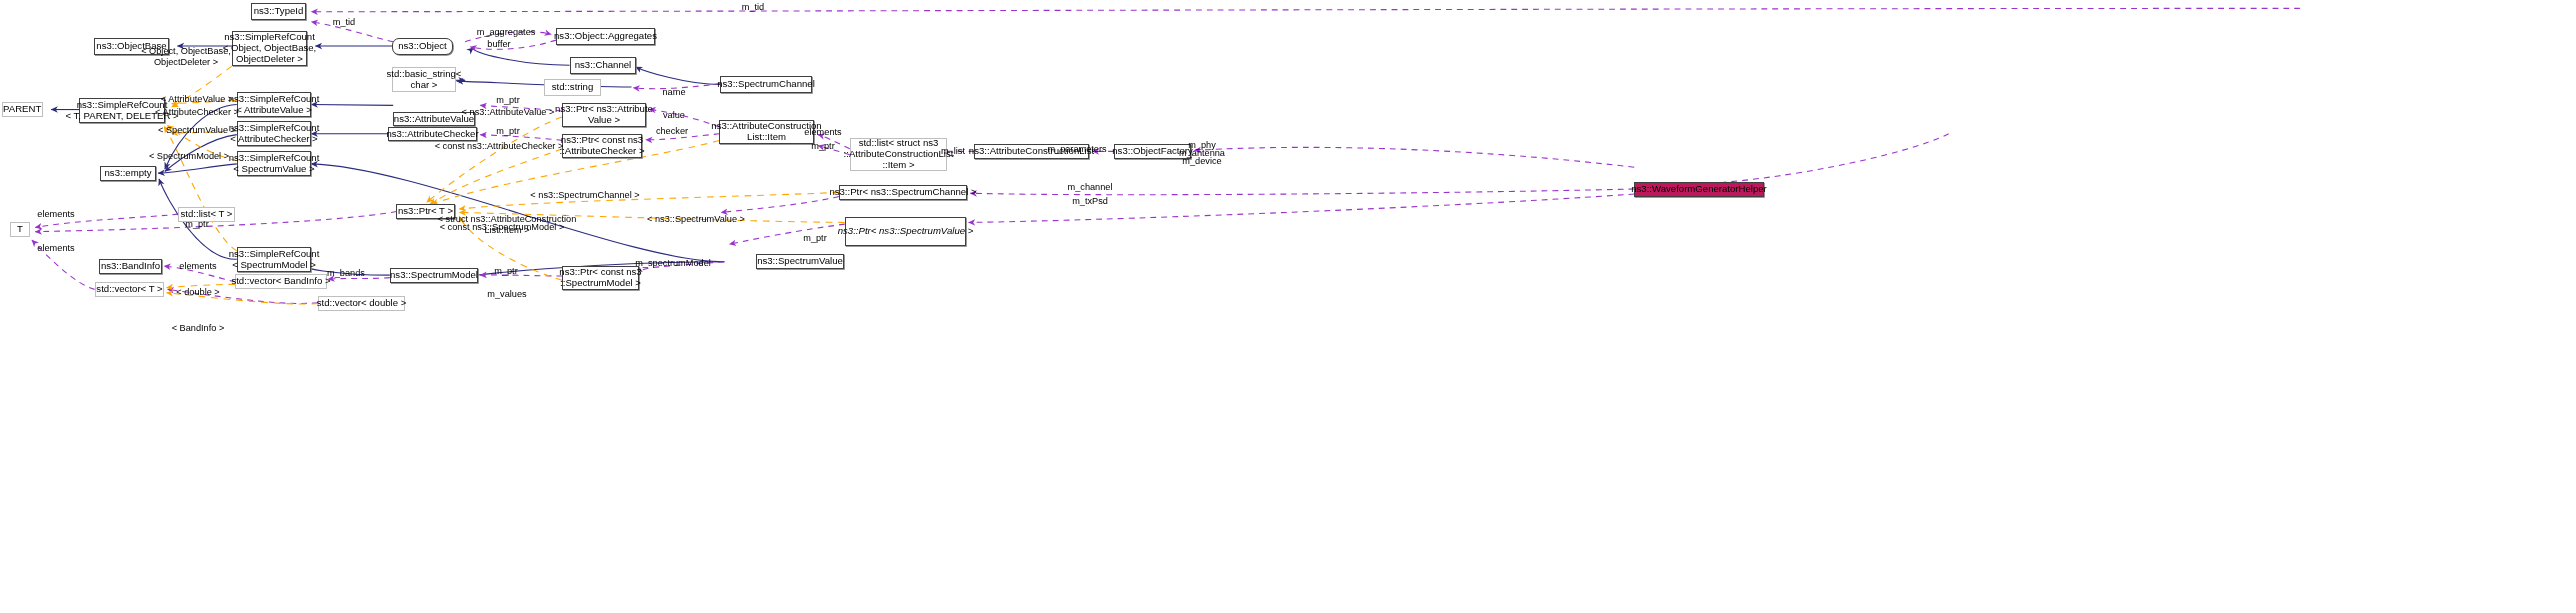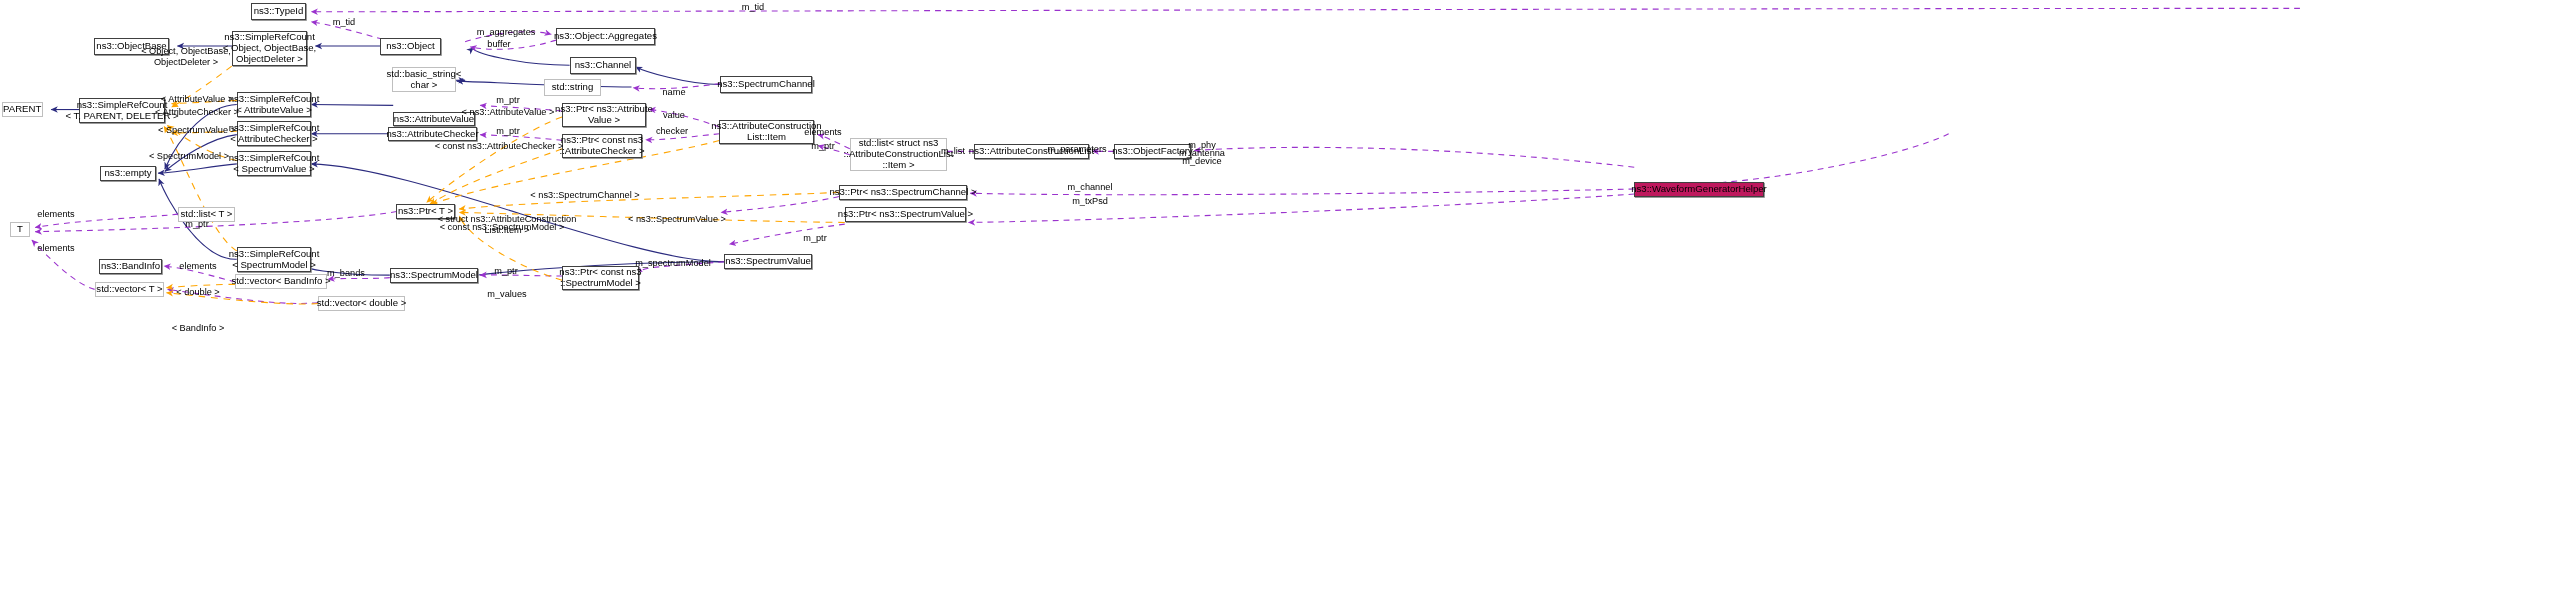--- a/index.html
+++ b/index.html
@@ -146,21 +146,21 @@
       <path d="M380,363 C330,366 240,354 199,350"></path>
     </g>
   </svg>
 
   <div id="nodes">
       <div class="node cls" style="left: 251px; top: 3.3px; width: 55px; height: 17px;">ns3::TypeId</div>
       <div class="node cls" style="left: 94px; top: 38px; width: 75px; height: 16.7px;">ns3::ObjectBase</div>
       <div class="node cls" style="left: 232px; top: 31px; width: 75px; height: 35px;">ns3::SimpleRefCount
 &lt; Object, ObjectBase,
 ObjectDeleter &gt;</div>
-      <div class="node cls" style="left: 380px; top: 38px; width: 61px; height: 16.7px;">ns3::Object</div>
+      <div class="node cls" style="left: 392px; top: 38px; width: 61px; height: 16.7px; border-radius: 7px;">ns3::Object</div>
       <div class="node cls" style="left: 556px; top: 28.4px; width: 99px; height: 16.7px;">ns3::Object::Aggregates</div>
       <div class="node cls" style="left: 570px; top: 57px; width: 66px; height: 16.7px;">ns3::Channel</div>
       <div class="node ext" style="left: 392px; top: 67px; width: 64px; height: 25px;">std::basic_string&lt;
 char &gt;</div>
       <div class="node ext" style="left: 544px; top: 79px; width: 57px; height: 16.7px;">std::string</div>
       <div class="node cls" style="left: 720px; top: 76px; width: 92px; height: 16.7px;">ns3::SpectrumChannel</div>
       <div class="node ext" style="left: 1.7px; top: 102px; width: 41px; height: 15px;">PARENT</div>
       <div class="node cls" style="left: 79px; top: 98px; width: 86px; height: 25px;">ns3::SimpleRefCount
 &lt; T, PARENT, DELETER &gt;</div>
       <div class="node cls" style="left: 237px; top: 92px; width: 74px; height: 25px;">ns3::SimpleRefCount
@@ -178,31 +178,31 @@
 ::AttributeChecker &gt;</div>
       <div class="node cls" style="left: 719px; top: 120px; width: 95px; height: 24px;">ns3::AttributeConstruction
 List::Item</div>
       <div class="node ext" style="left: 850px; top: 138px; width: 97px; height: 33px;">std::list&lt; struct ns3
 ::AttributeConstructionList
 ::Item &gt;</div>
       <div class="node cls" style="left: 974px; top: 144px; width: 115px; height: 15px;">ns3::AttributeConstructionList</div>
       <div class="node cls" style="left: 1114px; top: 144px; width: 77px; height: 15px;">ns3::ObjectFactory</div>
       <div class="node cls" style="left: 396px; top: 204px; width: 59px; height: 15px;">ns3::Ptr&lt; T &gt;</div>
       <div class="node cls" style="left: 839px; top: 185px; width: 128px; height: 15px;">ns3::Ptr&lt; ns3::SpectrumChannel &gt;</div>
-      <div class="node cls" style="left: 845px; top: 207px; width: 121px; height: 15px;">ns3::Ptr&lt; ns3::SpectrumValue &gt;</div>
+      <div class="node cls" style="left: 845px; top: 217px; width: 121px; height: 29px; font-style: italic;">ns3::Ptr&lt; ns3::SpectrumValue &gt;</div>
       <div class="node ext" style="left: 178px; top: 207px; width: 57px; height: 15px;">std::list&lt; T &gt;</div>
       <div class="node ext" style="left: 10px; top: 222px; width: 20px; height: 15px;">T</div>
       <div class="node cls" style="left: 237px; top: 247px; width: 74px; height: 25px;">ns3::SimpleRefCount
 &lt; SpectrumModel &gt;</div>
       <div class="node cls" style="left: 99px; top: 259px; width: 63px; height: 15px;">ns3::BandInfo</div>
       <div class="node ext" style="left: 235px; top: 274px; width: 92px; height: 15px;">std::vector&lt; BandInfo &gt;</div>
       <div class="node cls" style="left: 390px; top: 268px; width: 88px; height: 15px;">ns3::SpectrumModel</div>
       <div class="node cls" style="left: 562px; top: 266px; width: 77px; height: 24px;">ns3::Ptr&lt; const ns3
 ::SpectrumModel &gt;</div>
-      <div class="node cls" style="left: 724px; top: 254px; width: 88px; height: 15px;">ns3::SpectrumValue</div>
+      <div class="node cls" style="left: 756px; top: 254px; width: 88px; height: 15px;">ns3::SpectrumValue</div>
       <div class="node ext" style="left: 95px; top: 282px; width: 69px; height: 15px;">std::vector&lt; T &gt;</div>
       <div class="node ext" style="left: 318px; top: 296px; width: 87px; height: 15px;">std::vector&lt; double &gt;</div>
       <div class="node focus" style="left: 1634px; top: 182px; width: 130px; height: 15px;">ns3::WaveformGeneratorHelper</div>
     </div>
 
   <div id="labels">
       <div class="edge-label" style="left: 753px; top: 6.7px;">m_tid</div>
       <div class="edge-label" style="left: 344px; top: 22px;">m_tid</div>
       <div class="edge-label" style="left: 506px; top: 32px;">m_aggregates</div>
       <div class="edge-label" style="left: 499px; top: 44px;">buffer</div>
@@ -223,21 +223,21 @@
       <div class="edge-label" style="left: 953px; top: 151px;">m_list</div>
       <div class="edge-label" style="left: 1077px; top: 149px;">m_parameters</div>
       <div class="edge-label" style="left: 1202px; top: 145px;">m_phy</div>
       <div class="edge-label" style="left: 1202px; top: 153px;">m_antenna</div>
       <div class="edge-label" style="left: 1202px; top: 161px;">m_device</div>
       <div class="edge-label" style="left: 189px; top: 156px;">&lt; SpectrumModel &gt;</div>
       <div class="edge-label" style="left: 507px; top: 177px; margin-top: 48px;">&lt; struct ns3::AttributeConstruction
 List::Item &gt;</div>
       <div class="edge-label" style="left: 585px; top: 195px;">&lt; ns3::SpectrumChannel &gt;</div>
       <div class="edge-label" style="left: 1090px; top: 187px;">m_channel</div>
-      <div class="edge-label" style="left: 677px; top: 219px;">&lt; ns3::SpectrumValue &gt;</div>
+      <div class="edge-label" style="left: 696px; top: 219px;">&lt; ns3::SpectrumValue &gt;</div>
       <div class="edge-label" style="left: 1090px; top: 201px;">m_txPsd</div>
       <div class="edge-label" style="left: 56px; top: 214px;">elements</div>
       <div class="edge-label" style="left: 197px; top: 224px;">m_ptr</div>
       <div class="edge-label" style="left: 502px; top: 227px;">&lt; const ns3::SpectrumModel &gt;</div>
       <div class="edge-label" style="left: 815px; top: 238px;">m_ptr</div>
       <div class="edge-label" style="left: 56px; top: 248px;">elements</div>
       <div class="edge-label" style="left: 198px; top: 266px;">elements</div>
       <div class="edge-label" style="left: 346px; top: 273px;">m_bands</div>
       <div class="edge-label" style="left: 506px; top: 271px;">m_ptr</div>
       <div class="edge-label" style="left: 673px; top: 263px;">m_spectrumModel</div>

